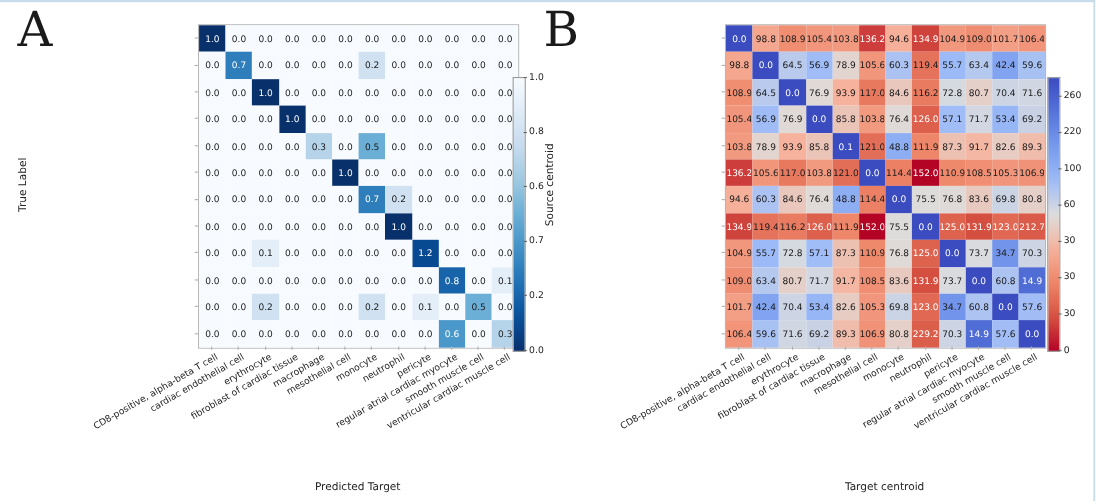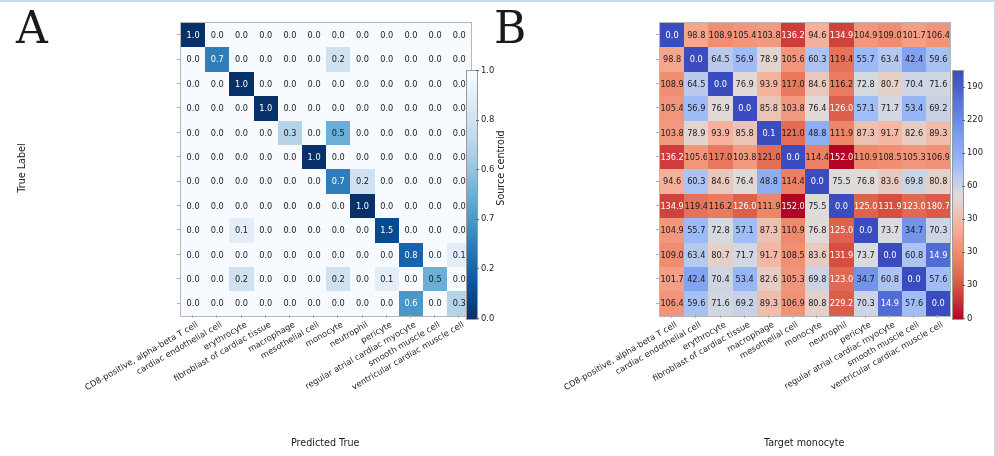--- a/index.html
+++ b/index.html
@@ -414,21 +414,21 @@
         <div class="cell" style="left: 121px; top: 195.2px; width: 24.2px; height: 24.4px; background: rgb(247, 251, 255);">
           <span style="color: rgb(26, 26, 26);">0.0</span>
         </div>
         <div class="cell" style="left: 145.2px; top: 195.2px; width: 24.2px; height: 24.4px; background: rgb(247, 251, 255);">
           <span style="color: rgb(26, 26, 26);">0.0</span>
         </div>
         <div class="cell" style="left: 169.4px; top: 195.2px; width: 24.2px; height: 24.4px; background: rgb(247, 251, 255);">
           <span style="color: rgb(26, 26, 26);">0.0</span>
         </div>
         <div class="cell" style="left: 193.6px; top: 195.2px; width: 24.2px; height: 24.4px; background: rgb(8, 74, 146);">
-          <span style="color: rgb(255, 255, 255);">1.5</span>
+          <span style="color: rgb(255, 255, 255);">1.2</span>
         </div>
         <div class="cell" style="left: 217.8px; top: 195.2px; width: 24.2px; height: 24.4px; background: rgb(247, 251, 255);">
           <span style="color: rgb(26, 26, 26);">0.0</span>
         </div>
         <div class="cell" style="left: 242px; top: 195.2px; width: 24.2px; height: 24.4px; background: rgb(247, 251, 255);">
           <span style="color: rgb(26, 26, 26);">0.0</span>
         </div>
         <div class="cell" style="left: 266.2px; top: 195.2px; width: 24.2px; height: 24.4px; background: rgb(247, 251, 255);">
           <span style="color: rgb(26, 26, 26);">0.0</span>
         </div>
@@ -570,21 +570,21 @@
       <div class="xlab" style="left: 164.5px; top: 319.8px; width: 200px; transform-origin: 200px 0px;">neutrophil</div>
       <div class="tickmark" style="left: 361.5px; top: 314.8px; width: 1px; height: 3px;"></div>
       <div class="xlab" style="left: 188.7px; top: 319.8px; width: 200px; transform-origin: 200px 0px;">pericyte</div>
       <div class="tickmark" style="left: 385.7px; top: 314.8px; width: 1px; height: 3px;"></div>
       <div class="xlab" style="left: 212.9px; top: 319.8px; width: 200px; transform-origin: 200px 0px;">regular atrial cardiac myocyte</div>
       <div class="tickmark" style="left: 409.9px; top: 314.8px; width: 1px; height: 3px;"></div>
       <div class="xlab" style="left: 237.1px; top: 319.8px; width: 200px; transform-origin: 200px 0px;">smooth muscle cell</div>
       <div class="tickmark" style="left: 434.1px; top: 314.8px; width: 1px; height: 3px;"></div>
       <div class="xlab" style="left: 261.3px; top: 319.8px; width: 200px; transform-origin: 200px 0px;">ventricular cardiac muscle cell</div>
       <div class="tickmark" style="left: 458.3px; top: 314.8px; width: 1px; height: 3px;"></div>
-      <div class="axis-title" style="left: 325.2px; top: 437px; transform: translateX(-50%);">Predicted True</div>
+      <div class="axis-title" style="left: 325.2px; top: 437px; transform: translateX(-50%);">Predicted Target</div>
       <div class="axis-title rot" style="left: 16px; top: 168.4px; transform: rotate(-90deg) translateX(-50%);">True Label</div>
       <div class="cbar" style="left: 466px; top: 70px; width: 10px; height: 248px; background: linear-gradient(to top, rgb(8, 48, 107) 0%, rgb(8, 61, 127) 5%, rgb(8, 74, 146) 10%, rgb(13, 87, 161) 15%, rgb(23, 100, 171) 20%, rgb(33, 113, 181) 25%, rgb(46, 126, 188) 30%, rgb(59, 139, 195) 35%, rgb(74, 152, 201) 40%, rgb(91, 163, 208) 45%, rgb(107, 174, 214) 50%, rgb(127, 185, 218) 55%, rgb(148, 196, 223) 60%, rgb(166, 205, 228) 65%, rgb(182, 212, 233) 70%, rgb(198, 219, 239) 75%, rgb(208, 225, 242) 80%, rgb(217, 232, 245) 85%, rgb(227, 238, 249) 90%, rgb(237, 245, 252) 95%, rgb(247, 251, 255) 100%);"></div>
       <div class="cbar-tick" style="left: 476px; top: 318px; width: 3px;"></div>
       <div class="cbar-tick-label" style="left: 481px; top: 313.5px;">0.0</div>
       <div class="cbar-tick" style="left: 476px; top: 268.4px; width: 3px;"></div>
       <div class="cbar-tick-label" style="left: 481px; top: 263.9px;">0.2</div>
       <div class="cbar-tick" style="left: 476px; top: 218.8px; width: 3px;"></div>
       <div class="cbar-tick-label" style="left: 481px; top: 214.3px;">0.7</div>
       <div class="cbar-tick" style="left: 476px; top: 169.2px; width: 3px;"></div>
       <div class="cbar-tick-label" style="left: 481px; top: 164.7px;">0.6</div>
@@ -874,21 +874,21 @@
         <div class="cell" style="left: 193.6px; top: 170.8px; width: 24.2px; height: 24.4px; background: rgb(222, 99, 79);">
           <span style="color: rgb(255, 255, 255);">125.0</span>
         </div>
         <div class="cell" style="left: 217.8px; top: 170.8px; width: 24.2px; height: 24.4px; background: rgb(213, 79, 65);">
           <span style="color: rgb(255, 255, 255);">131.9</span>
         </div>
         <div class="cell" style="left: 242px; top: 170.8px; width: 24.2px; height: 24.4px; background: rgb(225, 104, 83);">
           <span style="color: rgb(255, 255, 255);">123.0</span>
         </div>
         <div class="cell" style="left: 266.2px; top: 170.8px; width: 24.2px; height: 24.4px; background: rgb(218, 91, 73);">
-          <span style="color: rgb(255, 255, 255);">180.7</span>
+          <span style="color: rgb(255, 255, 255);">212.7</span>
         </div>
         <div class="cell" style="left: 0px; top: 195.2px; width: 24.2px; height: 24.4px; background: rgb(241, 151, 125);">
           <span style="color: rgb(26, 26, 26);">104.9</span>
         </div>
         <div class="cell" style="left: 24.2px; top: 195.2px; width: 24.2px; height: 24.4px; background: rgb(156, 186, 248);">
           <span style="color: rgb(26, 26, 26);">55.7</span>
         </div>
         <div class="cell" style="left: 48.4px; top: 195.2px; width: 24.2px; height: 24.4px; background: rgb(213, 217, 224);">
           <span style="color: rgb(26, 26, 26);">72.8</span>
         </div>
@@ -1057,33 +1057,33 @@
       <div class="xlab" style="left: 643.5px; top: 319.8px; width: 200px; transform-origin: 200px 0px;">neutrophil</div>
       <div class="tickmark" style="left: 840.5px; top: 314.8px; width: 1px; height: 3px;"></div>
       <div class="xlab" style="left: 667.7px; top: 319.8px; width: 200px; transform-origin: 200px 0px;">pericyte</div>
       <div class="tickmark" style="left: 864.7px; top: 314.8px; width: 1px; height: 3px;"></div>
       <div class="xlab" style="left: 691.9px; top: 319.8px; width: 200px; transform-origin: 200px 0px;">regular atrial cardiac myocyte</div>
       <div class="tickmark" style="left: 888.9px; top: 314.8px; width: 1px; height: 3px;"></div>
       <div class="xlab" style="left: 716.1px; top: 319.8px; width: 200px; transform-origin: 200px 0px;">smooth muscle cell</div>
       <div class="tickmark" style="left: 913.1px; top: 314.8px; width: 1px; height: 3px;"></div>
       <div class="xlab" style="left: 740.3px; top: 319.8px; width: 200px; transform-origin: 200px 0px;">ventricular cardiac muscle cell</div>
       <div class="tickmark" style="left: 937.3px; top: 314.8px; width: 1px; height: 3px;"></div>
-      <div class="axis-title" style="left: 804.2px; top: 437px; transform: translateX(-50%);">Target monocyte</div>
+      <div class="axis-title" style="left: 804.2px; top: 437px; transform: translateX(-50%);">Target centroid</div>
       <div class="axis-title rot" style="left: 495px; top: 168.4px; transform: rotate(-90deg) translateX(-50%);">Source centroid</div>
       <div class="cbar" style="left: 952px; top: 70px; width: 10px; height: 248px; background: linear-gradient(to top, rgb(180, 4, 38) 0%, rgb(194, 35, 49) 5%, rgb(207, 66, 60) 10%, rgb(219, 92, 74) 15%, rgb(228, 113, 89) 20%, rgb(238, 133, 104) 25%, rgb(241, 151, 125) 30%, rgb(244, 169, 146) 35%, rgb(241, 187, 169) 40%, rgb(231, 204, 195) 45%, rgb(221, 221, 221) 50%, rgb(195, 207, 232) 55%, rgb(170, 194, 243) 60%, rgb(149, 180, 246) 65%, rgb(134, 167, 241) 70%, rgb(119, 154, 237) 75%, rgb(105, 139, 229) 80%, rgb(92, 124, 222) 85%, rgb(80, 108, 213) 90%, rgb(69, 92, 202) 95%, rgb(59, 76, 192) 100%);"></div>
       <div class="cbar-tick" style="left: 962px; top: 318px; width: 3px;"></div>
       <div class="cbar-tick-label" style="left: 967px; top: 313.5px;">0</div>
       <div class="cbar-tick" style="left: 962px; top: 284.933px; width: 3px;"></div>
       <div class="cbar-tick-label" style="left: 967px; top: 280.433px;">30</div>
       <div class="cbar-tick" style="left: 962px; top: 251.867px; width: 3px;"></div>
       <div class="cbar-tick-label" style="left: 967px; top: 247.367px;">30</div>
       <div class="cbar-tick" style="left: 962px; top: 218.8px; width: 3px;"></div>
       <div class="cbar-tick-label" style="left: 967px; top: 214.3px;">30</div>
       <div class="cbar-tick" style="left: 962px; top: 185.733px; width: 3px;"></div>
       <div class="cbar-tick-label" style="left: 967px; top: 181.233px;">60</div>
       <div class="cbar-tick" style="left: 962px; top: 152.667px; width: 3px;"></div>
       <div class="cbar-tick-label" style="left: 967px; top: 148.167px;">100</div>
       <div class="cbar-tick" style="left: 962px; top: 119.6px; width: 3px;"></div>
       <div class="cbar-tick-label" style="left: 967px; top: 115.1px;">220</div>
       <div class="cbar-tick" style="left: 962px; top: 86.5333px; width: 3px;"></div>
-      <div class="cbar-tick-label" style="left: 967px; top: 82.0333px;">190</div>
+      <div class="cbar-tick-label" style="left: 967px; top: 82.0333px;">260</div>
     </div>
 </div>
 
 </body></html>

